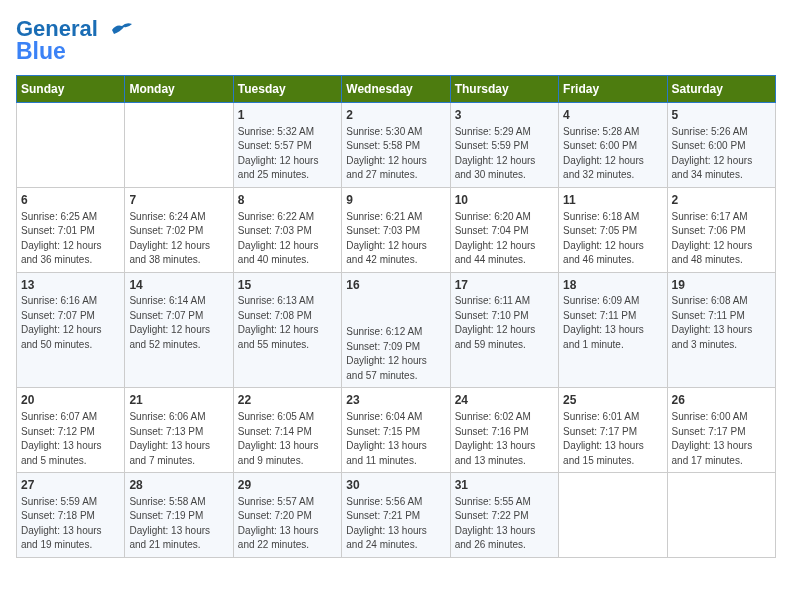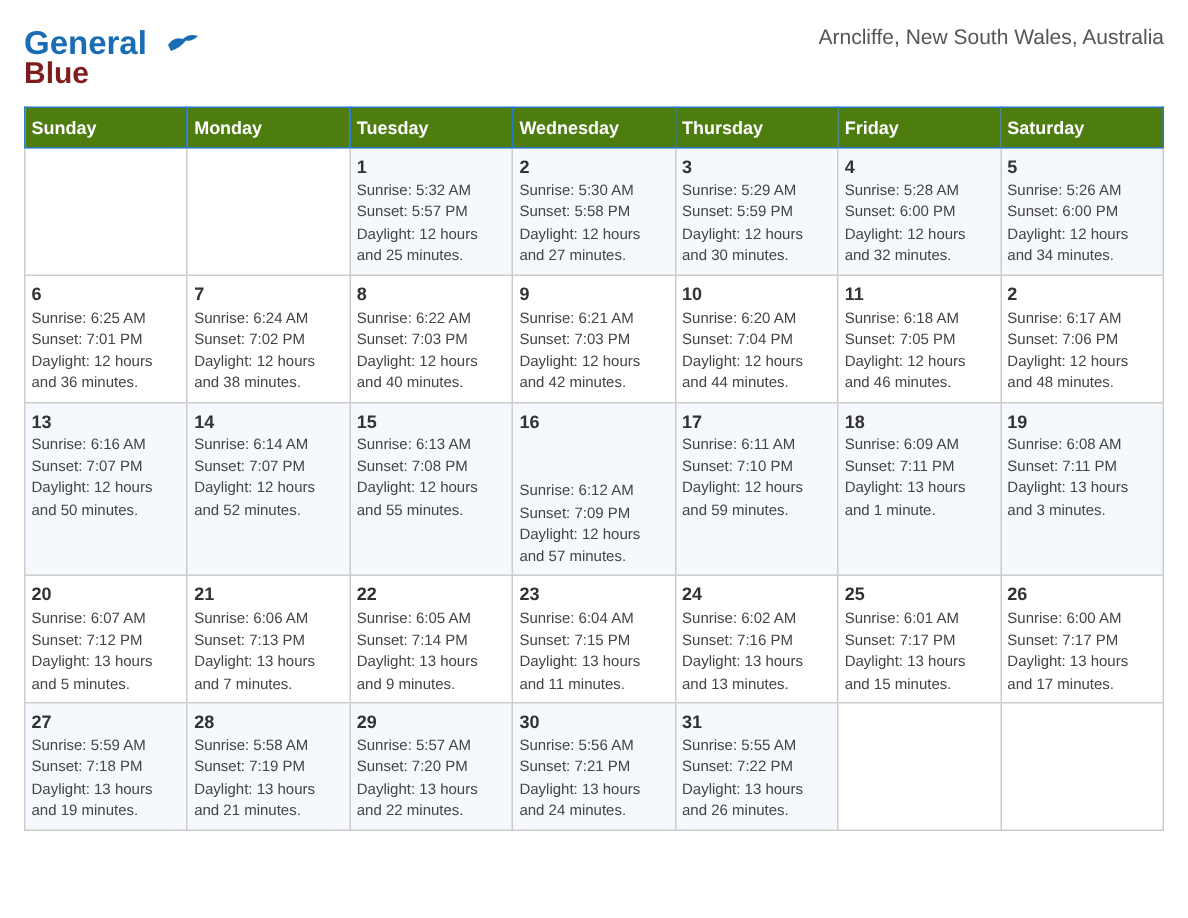--- a/index.html
+++ b/index.html
@@ -87,24 +87,23 @@
 <div class="header">
   <div class="logo">
     <div class="logo-row">
       <div style="font-size:22px;font-weight:bold;color:#333;">
         <span style="color:#1a6db5;">General</span>
         <svg width="28" height="20" viewBox="0 0 28 20" style="vertical-align:middle;margin-left:2px;">
           <path d="M6 10 Q10 4 16 6 Q20 2 26 4 Q22 8 18 7 Q14 12 8 14 Z" fill="#1a6db5"></path>
         </svg>
       </div>
     </div>
-    <div style="font-size:20px;font-weight:bold;color:#7f1d1d;margin-top:-4px;">Blue</div>
+    <div style="font-size:23px;font-weight:bold;color:#3b82f6;margin-top:-4px;">Blue</div>
   </div>
   <div class="title-section">
-    <div class="subtitle">Arncliffe, New South Wales, Australia</div>
   </div>
 </div>
 
 <table>
   <thead>
     <tr>
       <th>Sunday</th>
       <th>Monday</th>
       <th>Tuesday</th>
       <th>Wednesday</th>

